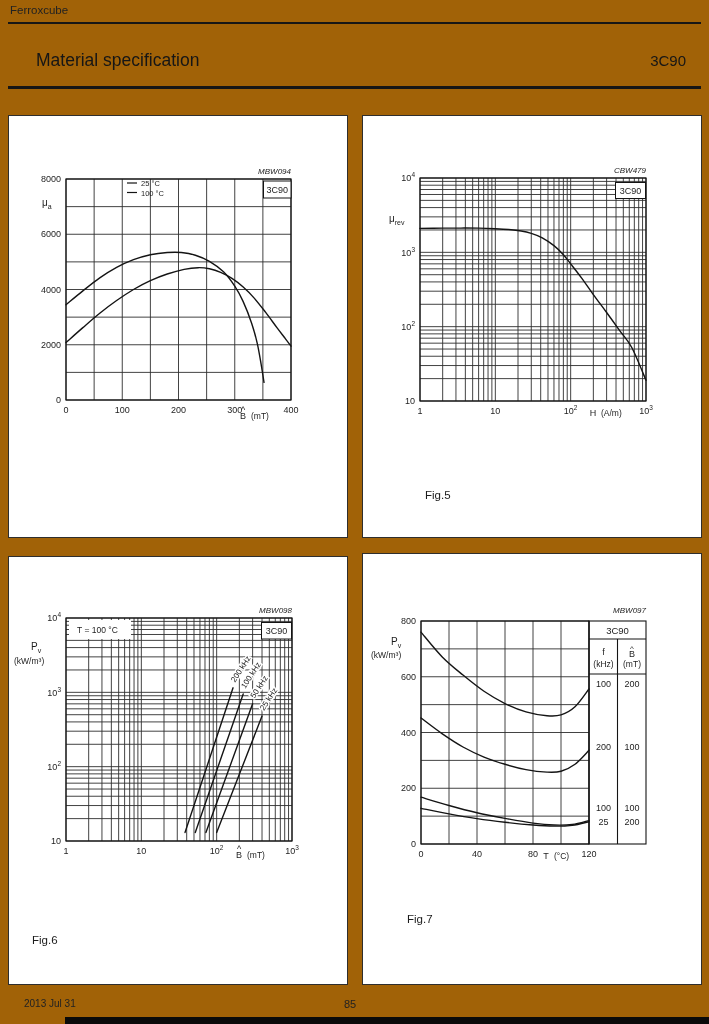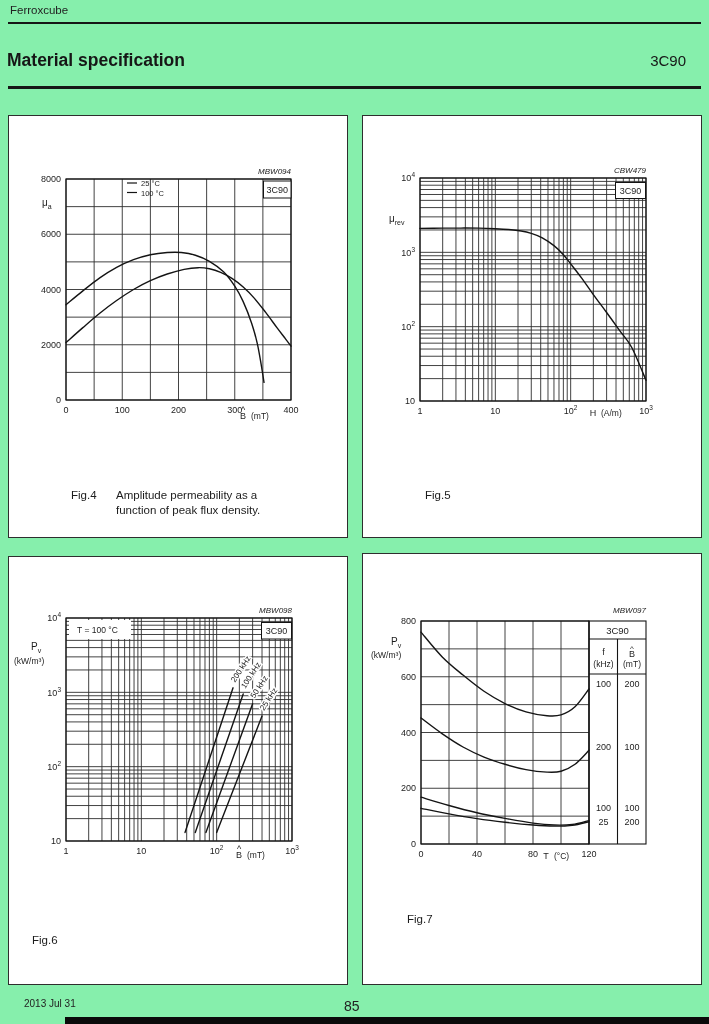--- a/index.html
+++ b/index.html
@@ -1,37 +1,37 @@
 <!DOCTYPE html>
 <html><head>
 <meta charset="utf-8">
 <style>
   *{margin:0;padding:0;box-sizing:border-box}
   html,body{width:709px;height:1024px;background:#fff;font-family:"Liberation Sans",sans-serif;color:#1a1a1a;overflow:hidden}
-  .page{position:absolute;left:0;top:0;width:709px;height:1024px;background:#86efac}
+  .page{position:absolute;left:0;top:0;width:709px;height:1024px;background:#a16207}
   .brand{position:absolute;left:10px;top:4px;font-size:11.5px;color:#222}
   .rule1{position:absolute;left:8px;right:8px;top:22px;height:2px;background:#161616}
-  .title{position:absolute;left:7px;top:50px;font-size:17.5px;font-weight:700;color:#161616}
+  .title{position:absolute;left:36px;top:50px;font-size:17.5px;font-weight:400;color:#161616}
   .grade{position:absolute;right:23px;top:52px;font-size:15px;color:#161616}
   .rule2{position:absolute;left:8px;right:8px;top:86px;height:2.5px;background:#161616}
   .panel{position:absolute;border:1.5px solid #2e2e2e;background:#fff}
   #panel-fig4{left:8px;top:115px;width:340px;height:423px}
   #panel-fig5{left:362px;top:115px;width:340px;height:423px}
   #panel-fig6{left:8px;top:556px;width:340px;height:429px}
   #panel-fig7{left:362px;top:553px;width:340px;height:432px}
   .panel svg{display:block}
   .caption{position:absolute;display:flex;font-size:11.5px;line-height:15px;color:#1c1c1c}
   .caption .lab{width:45px;flex:none}
   .caption .txt{white-space:pre-line}
   #cap4{left:62px;top:372px}
   #cap5{left:62px;top:372px}
   #cap6{left:23px;top:376px}
   #cap7{left:44px;top:358px}
   .footer-date{position:absolute;left:24px;top:998px;font-size:10px;color:#222}
-  .footer-page{position:absolute;left:344px;top:998px;font-size:14px;color:#222}
+  .footer-page{position:absolute;left:344px;top:998px;font-size:11px;color:#222}
   .bottombar{position:absolute;left:65px;right:0px;top:1017px;height:7px;background:#0a0a0a}
 </style>
 </head>
 <body>
 
 <div class="page">
 
   <div class="brand">Ferroxcube</div>
   <div class="rule1"></div>
   <div class="title">Material specification</div>
@@ -76,25 +76,20 @@
         <text x="268.25" y="76.8" font-size="9" fill="#1d1d1d" text-anchor="middle">3C90</text>
         <text x="33" y="90" font-size="10" fill="#1d1d1d"><tspan>μ</tspan><tspan dy="2.5" font-size="7">a</tspan></text>
         <text x="234" y="303" font-size="9" fill="#1d1d1d" text-anchor="middle">B</text>
         <text x="234" y="296.5" font-size="9" fill="#1d1d1d" text-anchor="middle">^</text>
         <text x="242" y="303" font-size="8.5" fill="#1d1d1d" text-anchor="start">(mT)</text>
         <line x1="118" y1="67" x2="128" y2="67" stroke="#141414" stroke-width="1.2"></line>
         <text x="132" y="70" font-size="7.5" fill="#1d1d1d" text-anchor="start">25 °C</text>
         <line x1="118" y1="76.5" x2="128" y2="76.5" stroke="#141414" stroke-width="1.2"></line>
         <text x="132" y="79.5" font-size="7.5" fill="#1d1d1d" text-anchor="start">100 °C</text>
       </svg>
-    <div class="caption" id="cap4">
-      <span class="lab">Fig.4</span>
-      <span class="txt">Amplitude permeability as a
-function of peak flux density.</span>
-    </div>
   </div>
 
   <div class="panel" id="panel-fig5">
     <svg id="chart-fig5" width="337" height="340" viewBox="0 0 337 340">
         <line x1="57" y1="62" x2="57" y2="285" stroke="#2e2e2e" stroke-width="0.9"></line>
         <line x1="79.67759300668658" y1="62" x2="79.67759300668658" y2="285" stroke="#2e2e2e" stroke-width="0.9"></line>
         <line x1="92.94313452221456" y1="62" x2="92.94313452221456" y2="285" stroke="#2e2e2e" stroke-width="0.9"></line>
         <line x1="102.35518601337316" y1="62" x2="102.35518601337316" y2="285" stroke="#2e2e2e" stroke-width="0.9"></line>
         <line x1="109.65574032664676" y1="62" x2="109.65574032664676" y2="285" stroke="#2e2e2e" stroke-width="0.9"></line>
         <line x1="115.62072752890116" y1="62" x2="115.62072752890116" y2="285" stroke="#2e2e2e" stroke-width="0.9"></line>

